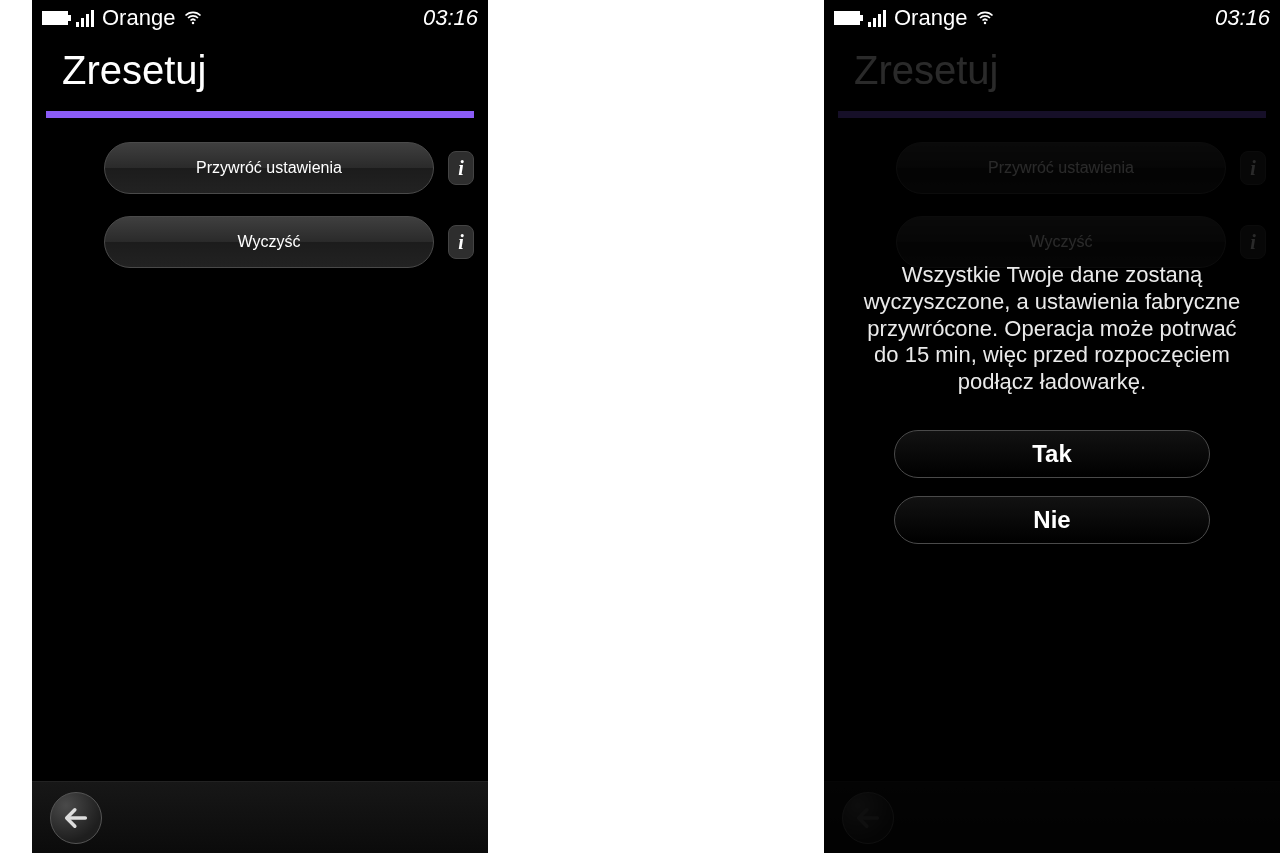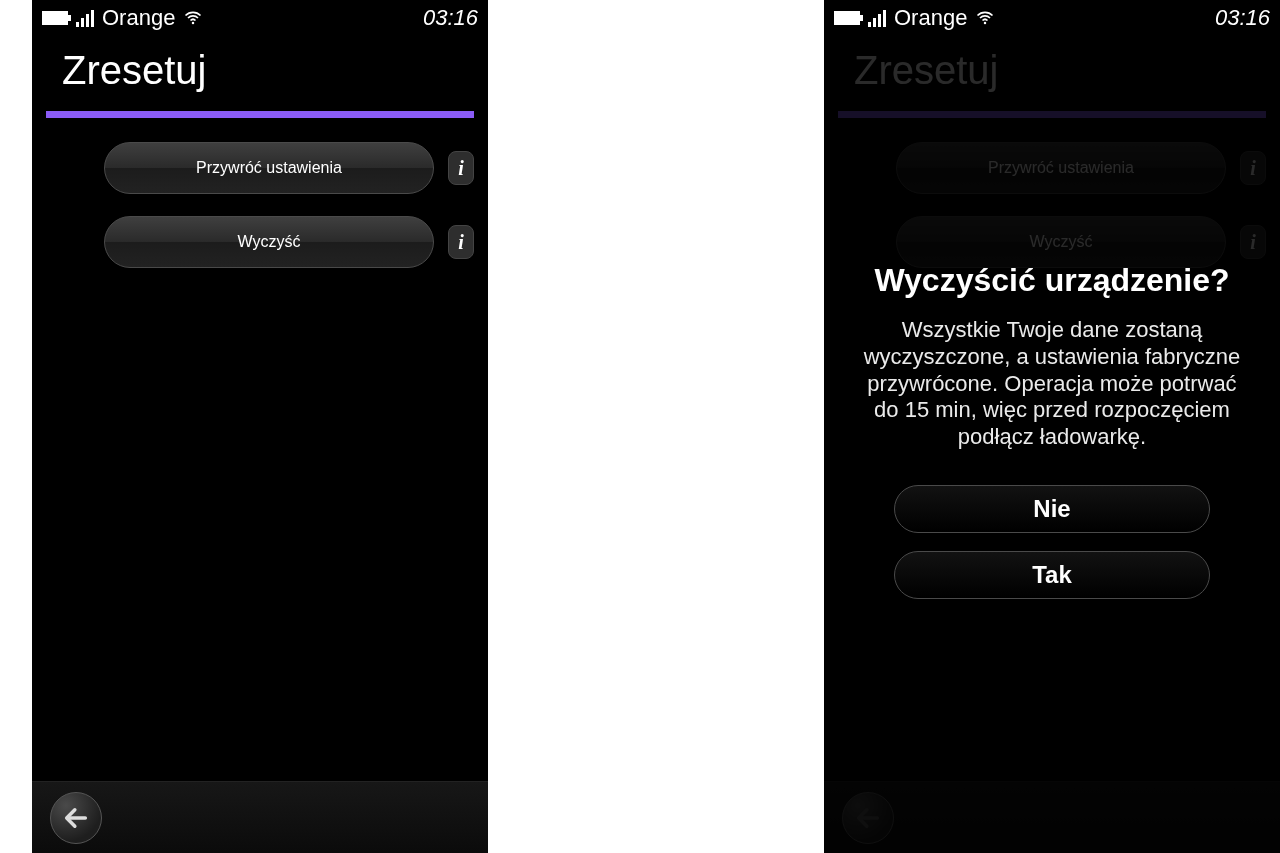--- a/index.html
+++ b/index.html
@@ -239,20 +239,19 @@
         <svg width="28" height="28" viewBox="0 0 24 24" fill="none" stroke="#555" stroke-width="3" stroke-linecap="round" stroke-linejoin="round">
           <line x1="20" y1="12" x2="5" y2="12"></line>
             <polyline points="11 5 4 12 11 19"></polyline>
         </svg>
       </button>
     </div>
 
     <div class="dim-layer"></div>
 
     <div class="dialog">
-      <div class="dialog-title">Wyczyścić urządzenie?</div>
       <div class="dialog-body">Wszystkie Twoje dane zostaną wyczyszczone, a ustawienia fabryczne przywrócone. Operacja może potrwać do 15 min, więc przed rozpoczęciem podłącz ładowarkę.</div>
+      <button class="dialog-btn">Tak</button>
       <button class="dialog-btn">Nie</button>
-      <button class="dialog-btn">Tak</button>
     </div>
   </div>
 
 </div>
 
 </body></html>

